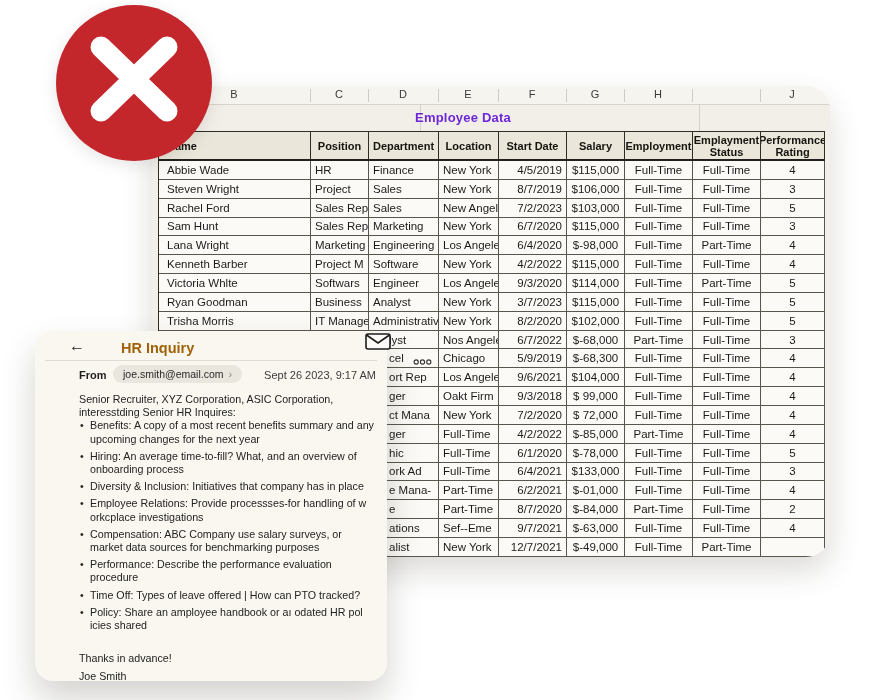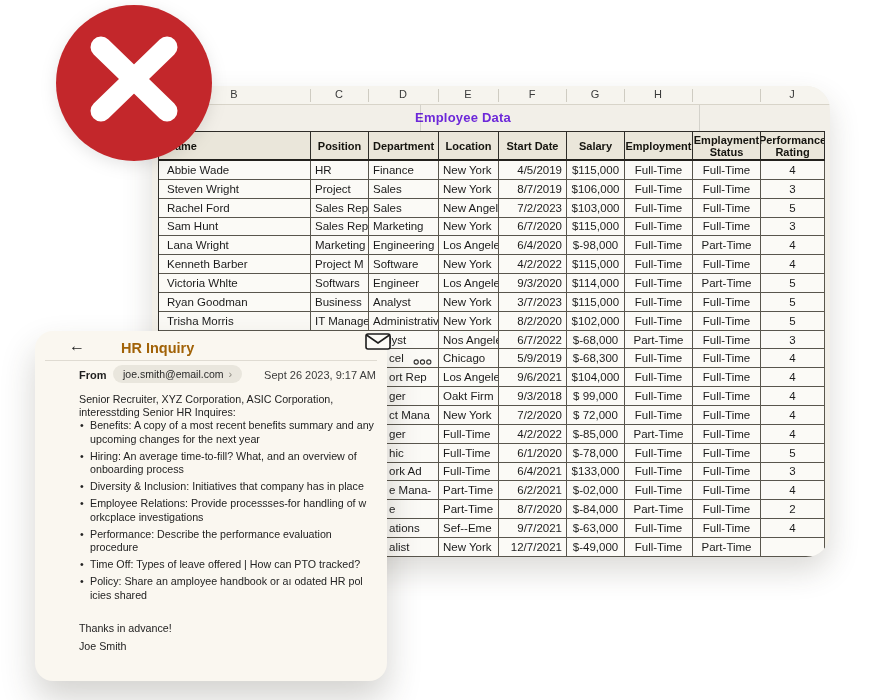--- a/index.html
+++ b/index.html
@@ -289,21 +289,21 @@
         <div class="cell ar">6/4/2021</div>
         <div class="cell ac">$133,000</div>
         <div class="cell ac">Full-Time</div>
         <div class="cell ac">Full-Time</div>
         <div class="cell ac">3</div>
         <div class="cell al namecell"></div>
         <div class="cell al"></div>
         <div class="cell al frag">e Mana-</div>
         <div class="cell al">Part-Time</div>
         <div class="cell ar">6/2/2021</div>
-        <div class="cell ac">$-02,000</div>
+        <div class="cell ac">$-01,000</div>
         <div class="cell ac">Full-Time</div>
         <div class="cell ac">Full-Time</div>
         <div class="cell ac">4</div>
         <div class="cell al namecell"></div>
         <div class="cell al"></div>
         <div class="cell al frag">e</div>
         <div class="cell al">Part-Time</div>
         <div class="cell ar">8/7/2020</div>
         <div class="cell ac">$-84,000</div>
         <div class="cell ac">Part-Time</div>
@@ -340,20 +340,21 @@
       <span class="chev">›</span>
     </span>
     <span id="email-date">Sept 26 2023, 9:17 AM</span>
     <div id="email-body">
       <p id="email-intro">Senior Recruiter, XYZ Corporation, ASIC Corporation, interesstding Senior HR Inquires:</p>
       <ul id="email-bullets">
           <li>Benefits: A copy of a most recent benefits summary and any upcoming changes for the next year</li>
           <li>Hiring: An average time-to-fill? What, and an overview of onboarding process</li>
           <li>Diversity &amp; Inclusion: Initiatives that company has in place</li>
           <li>Employee Relations: Provide processses-for handling of w orkcplace investigations</li>
+          <li>Compensation: ABC Company use salary surveys, or market data sources for benchmarking purposes</li>
           <li>Performance: Describe the performance evaluation procedure</li>
           <li>Time Off: Types of leave offered | How can PTO tracked?</li>
           <li>Policy: Share an amployee handbook or aı odated HR pol icies shared</li>
         </ul>
       <p id="email-closing">Thanks in advance!</p>
       <div id="email-signature">
           <div class="sig-line">Joe Smith</div>
         </div>
     </div>
   </div>

